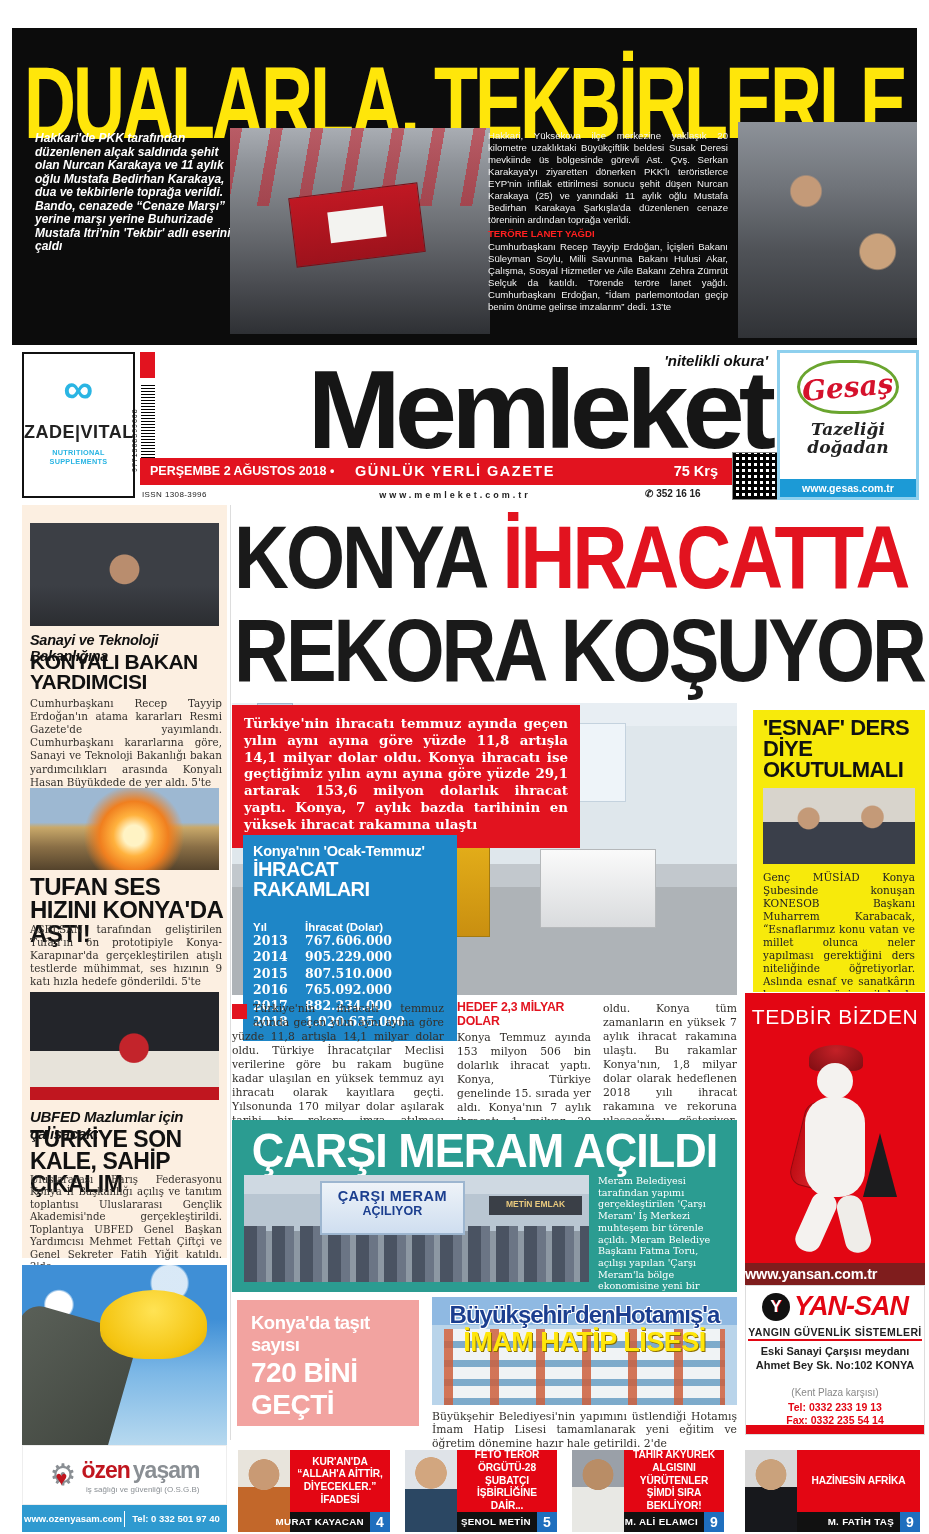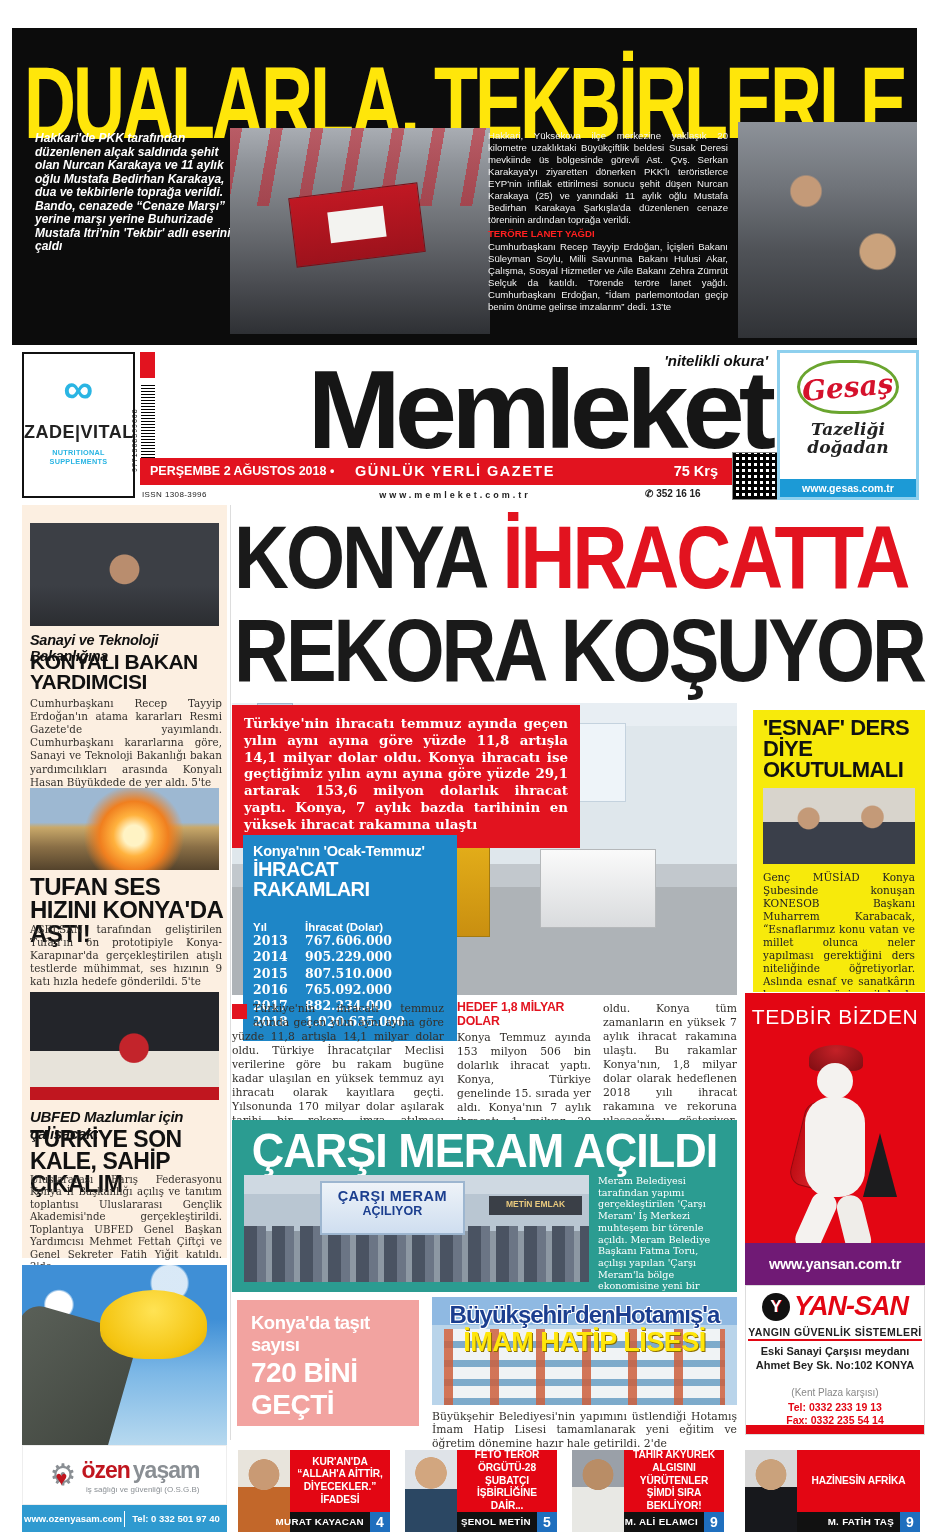--- a/index.html
+++ b/index.html
@@ -126,21 +126,21 @@
   .esnaf-b{font-size:10.5px;line-height:1.24;text-align:justify;font-family:"DejaVu Serif",serif;color:#222}
   .yansan-ad{position:absolute;left:745px;top:993px;width:180px;height:292px;background:#e30613;overflow:hidden}
   .ya-slogan{color:#fff;text-align:center;font-size:21px;margin-top:12px;letter-spacing:.5px;font-weight:400}
   .fig-head{position:absolute;left:72px;top:70px;width:36px;height:36px;background:#f4f2ef;border-radius:50%}
   .fig-helmet{position:absolute;left:64px;top:52px;width:54px;height:26px;background:radial-gradient(ellipse at 50% 20%,#c42127,#7e0d12);border-radius:50% 50% 20% 20%}
   .fig-body{position:absolute;left:60px;top:104px;width:60px;height:100px;background:#f4f2ef;border-radius:26px}
   .fig-ext{position:absolute;left:52px;top:110px;width:44px;height:86px;background:linear-gradient(90deg,#c00d14,#e8353c);border-radius:14px;transform:rotate(14deg);border:1px solid #8e0b10}
   .fig-cone{position:absolute;left:118px;top:140px;width:0;height:0;border-left:17px solid transparent;border-right:17px solid transparent;border-bottom:64px solid #1c1c1e}
   .fig-leg{position:absolute;left:58px;top:198px;width:26px;height:62px;background:#f4f2ef;border-radius:12px;transform:rotate(24deg)}
   .fig-leg2{position:absolute;left:96px;top:202px;width:26px;height:58px;background:#efede9;border-radius:12px;transform:rotate(-14deg)}
-  .ya-url{position:absolute;bottom:0;left:0;width:100%;background:#701a75;color:#fff;font-weight:800;font-size:14.5px;text-align:center;padding:13px 0;letter-spacing:-.2px}
+  .ya-url{position:absolute;bottom:0;left:0;width:100%;background:#7f1d1d;color:#fff;font-weight:800;font-size:14.5px;text-align:left;padding:3px 0;letter-spacing:-.2px}
   .yansan-info{position:absolute;left:745px;top:1285px;width:180px;height:150px;background:#fff;border:1px solid #ddd;text-align:center;overflow:hidden}
   .yi-row{display:flex;align-items:center;justify-content:center;margin-top:5px}
   .yi-logo{width:28px;height:28px;background:#111;border-radius:50%;color:#fff;font-weight:800;font-size:17px;line-height:28px;margin-right:4px;text-shadow:1px 0 0 #e30613}
   .yi-name{color:#e30613;font-weight:800;font-size:27px;letter-spacing:-1px;font-style:italic}
   .yi-sub{font-weight:800;font-size:10.5px;letter-spacing:.4px;border-bottom:2px solid #e30613;display:inline-block;padding-bottom:1px;margin-top:1px;color:#222}
   .yi-addr{font-weight:800;font-size:11px;margin-top:4px;line-height:1.25;color:#222}
   .yi-note{color:#888;font-size:10px;margin-top:14px}
   .yi-tel{color:#e30613;font-weight:800;font-size:10.5px;margin-top:3px;line-height:1.3}
   .yi-brands{display:flex;justify-content:space-between;padding:0 7px;margin-top:5px}
   .yi-brands i{width:13px;height:9px;background:#222;display:block}
@@ -280,21 +280,21 @@
       <span>882.234.000</span>
     </div>
   <div class="tb-row">
       <span class="tb-y">2018</span>
       <span>1.020.635.000</span>
     </div>
 </div>
 
 <p class="cols-body col1"><span class="dropsq"></span><span>Türkiye'nin ihracatı temmuz ayında geçen yılın aynı ayına göre yüzde 11,8 artışla 14,1 milyar dolar oldu. Türkiye İhracatçılar Meclisi verilerine göre bu rakam bugüne kadar ulaşılan en yüksek temmuz ayı ihracatı olarak kayıtlara geçti. Yılsonunda 170 milyar dolar aşılarak tarihi bir rekora imza atılması hedefleniyor.</span></p>
 <div class="col2">
-  <div class="col2-head">HEDEF 1,8 MİLYAR DOLAR</div>
+  <div class="col2-head">HEDEF 2,3 MİLYAR DOLAR</div>
   <p class="cols-body">Konya Temmuz ayında 153 milyon 506 bin dolarlık ihracat yaptı. Konya, Türkiye genelinde 15. sırada yer aldı. Konya'nın 7 aylık ihracatı 1 milyar 20 milyon dolar</p>
 </div>
 <p class="cols-body col3">oldu. Konya tüm zamanların en yüksek 7 aylık ihracat rakamına ulaştı. Bu rakamlar Konya'nın, 1,8 milyar dolar olarak hedeflenen 2018 yılı ihracat rakamına ve rekoruna ulaşacağını gösteriyor. 8'de</p>
 
 <section class="carsi">
   <h2 class="carsi-h">ÇARŞI MERAM AÇILDI</h2>
   <div class="carsi-photo">
     <div class="carsi-banner">
       <div class="cb1">ÇARŞI MERAM</div>
       <div class="cb2">AÇILIYOR</div>

